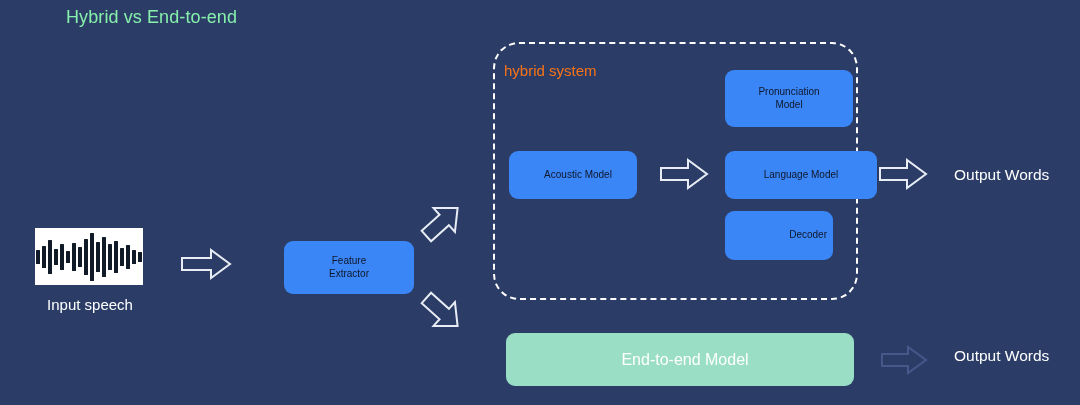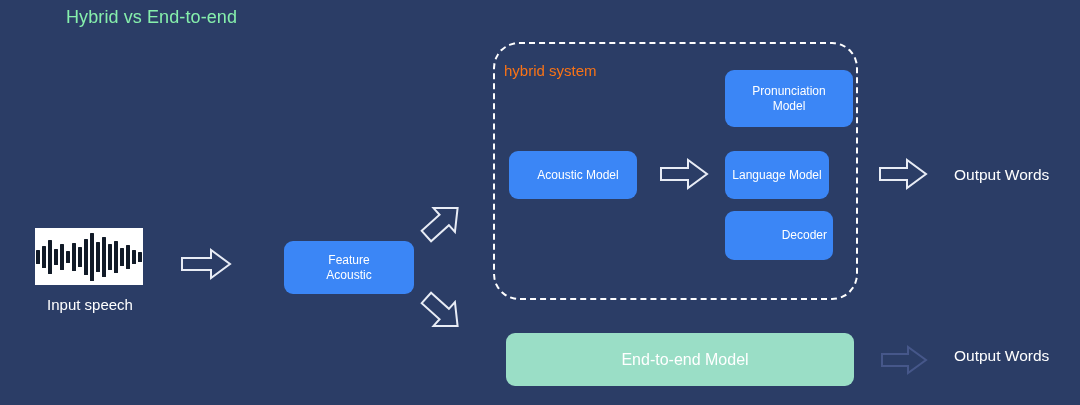--- a/index.html
+++ b/index.html
@@ -59,32 +59,32 @@
   }
 
   
   .node {
     border-radius: 9px;
     display: flex;
     align-items: center;
     justify-content: center;
     text-align: center;
     line-height: 1.22;
-    color: #ffffff;
-    font-size: 12px;
+    color: #0f172a;
+    font-size: 10px;
     box-sizing: border-box;
     padding: 2px 6px;
   }
   .node.blue { background: #3b86f6; }
   .node.green { background: #9adec6; color: #ffffff; padding-left: 16px; }
 
   #feature-extractor { left: 252px; top: 241px; width: 130px; height: 53px; margin-left: 32px; }
   #acoustic-model    { left: 509px; top: 151px; width: 128px; height: 48px; padding-left: 16px; }
   #pronunciation-model { left: 725px; top: 70px;  width: 128px; height: 57px; }
-  #language-model    { left: 725px; top: 151px; width: 104px; height: 48px; }
+  #language-model    { left: 725px; top: 151px; width: 152px; height: 48px; }
   #decoder           { left: 725px; top: 211px; width: 108px; height: 49px; justify-content: flex-end; }
   #end-to-end-model  { left: 506px; top: 333px; width: 348px; height: 53px; font-size: 16px; }
 
   
   #hybrid-box {
     left: 493px;
     top: 42px;
     width: 365px;
     height: 258px;
     border: 2px dashed #ffffff;
@@ -155,21 +155,21 @@
 
   <div class="abs" id="arrow-speech-to-feature">
     <svg class="arrow" width="52" height="34" viewBox="0 0 52 34">
       <path d="M2 11 L31 11 L31 3 L50 17 L31 31 L31 23 L2 23 Z" fill="none" stroke="#e8ecf5" stroke-width="2" stroke-linejoin="miter"></path>
     </svg>
   </div>
 
   <div class="abs node blue" id="feature-extractor">
     <div>
       <span>Feature</span><br>
-      <span>Acoustic</span>
+      <span>Extractor</span>
     </div>
   </div>
 
   <div class="abs" id="arrow-split-up">
     <svg class="arrow" width="48" height="48" viewBox="0 0 48 48">
       <g transform="rotate(-42 24 24)">
         <path d="M3 17 L27 17 L27 8 L45 24 L27 40 L27 31 L3 31 Z" fill="none" stroke="#e8ecf5" stroke-width="2" stroke-linejoin="miter"></path>
       </g>
     </svg>
   </div>

